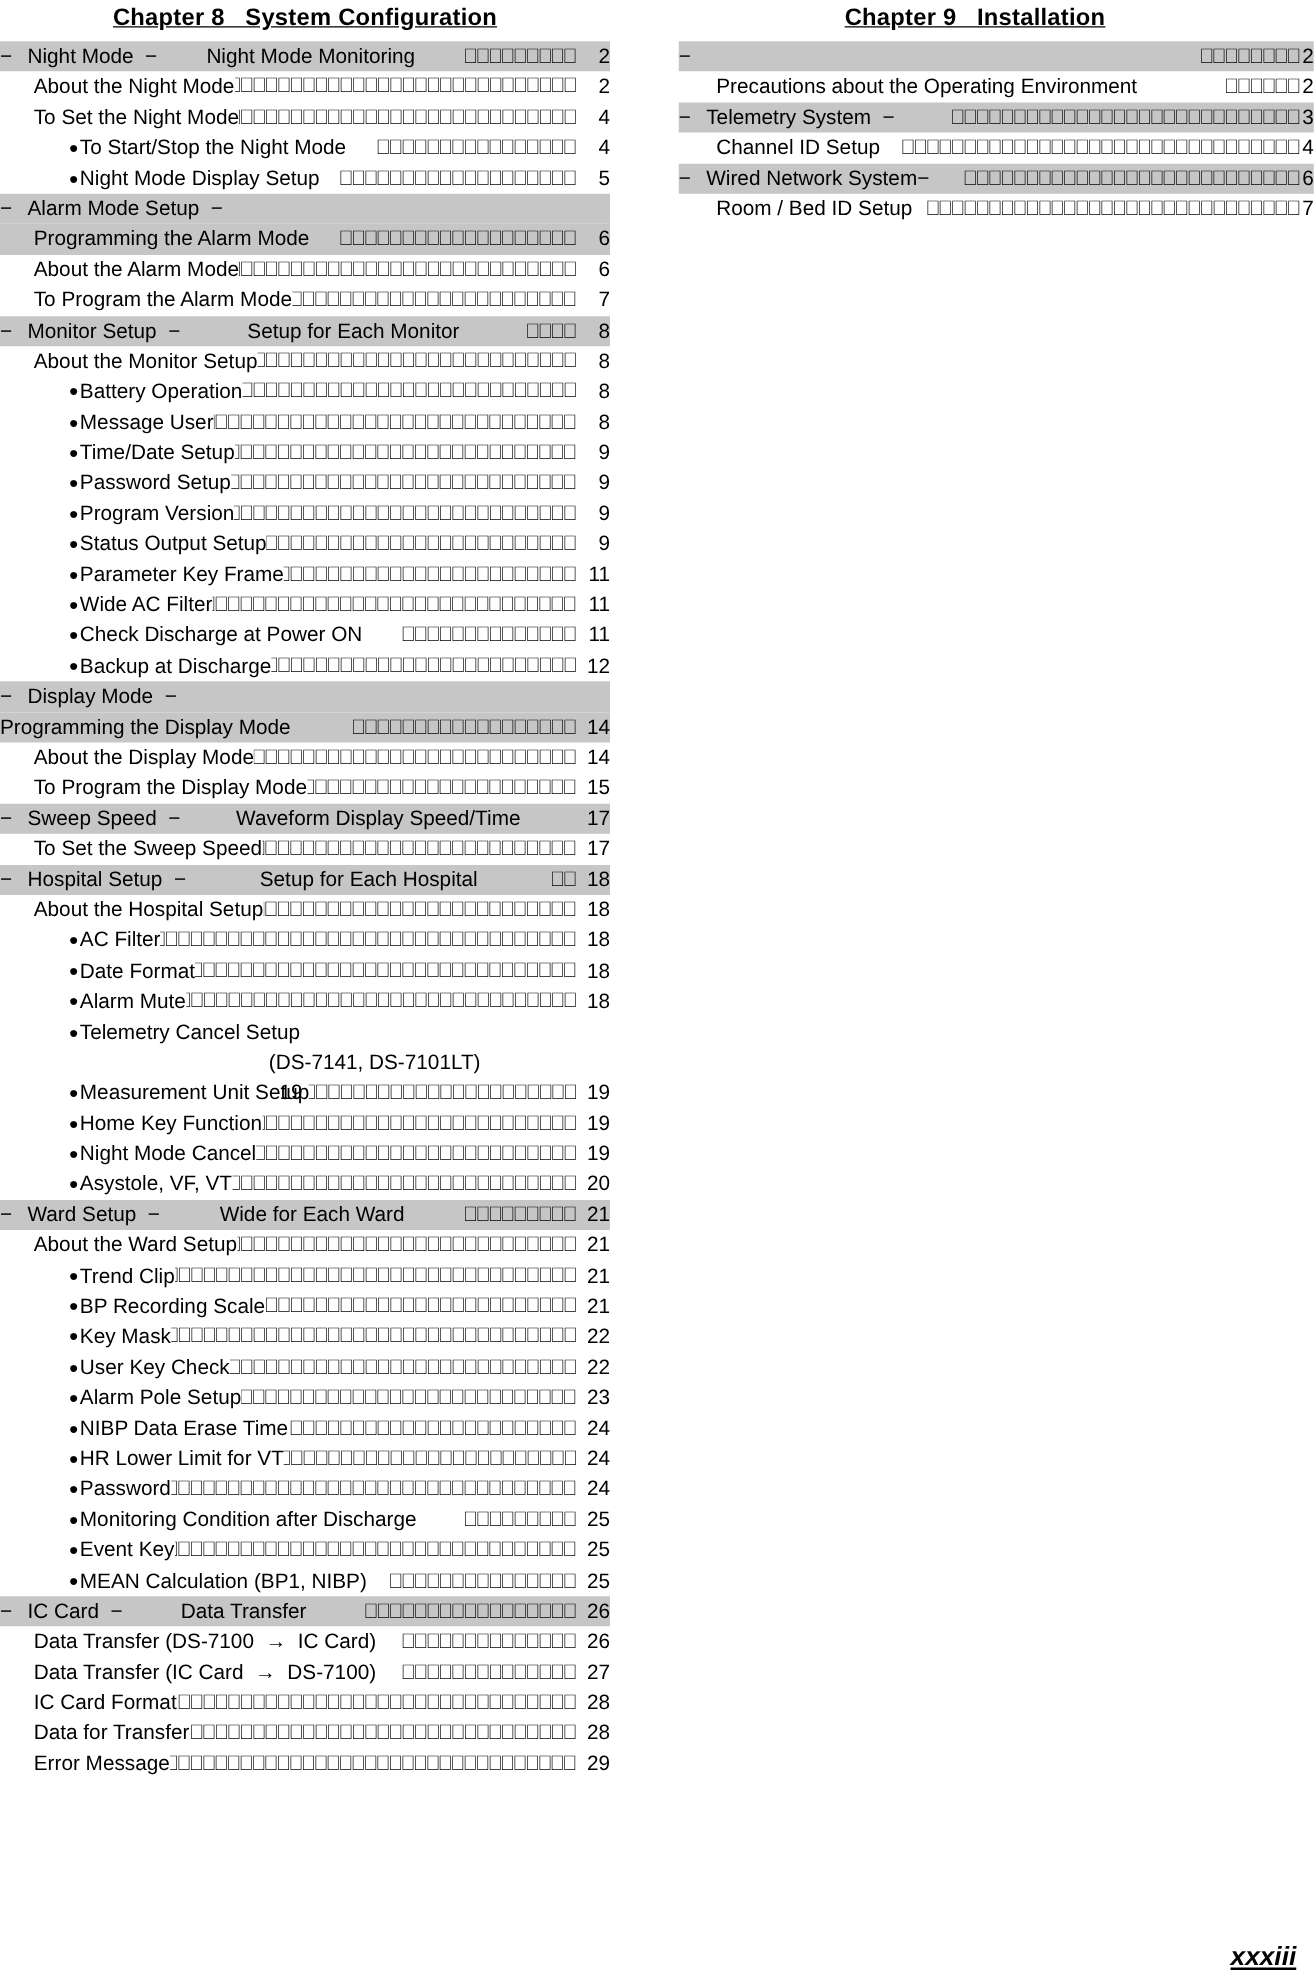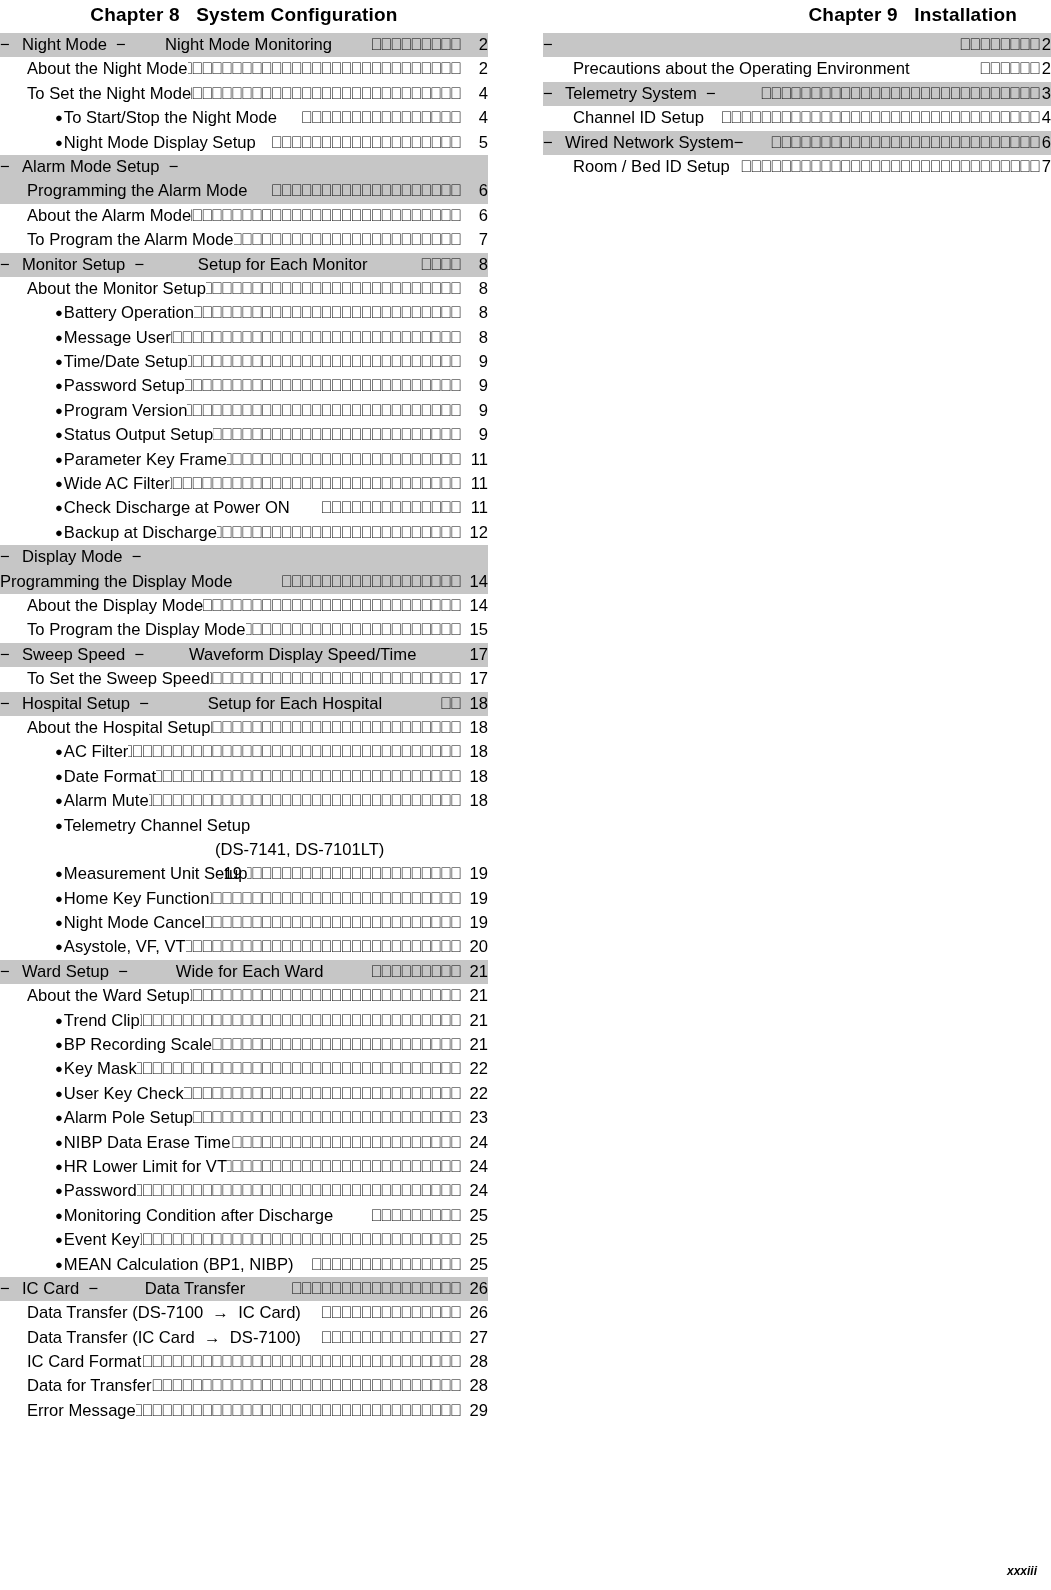--- a/index.html
+++ b/index.html
@@ -33,22 +33,23 @@
 
   
   .chapter-heading {
     font-size: 19px;
     font-weight: bold;
     text-align: center;
     letter-spacing: 0.2px;
     height: 33px;
     line-height: 30px;
     white-space: pre;
-  }
-  .col-right .chapter-heading { padding-right: 34px; text-align: right; }
+    text-decoration: underline;
+  }
+  .col-right .chapter-heading { padding-right: 34px; }
 
   
   .toc {
     font-size: 16.6px;
     line-height: 24.4px;
   }
   .row {
     display: flex;
     align-items: baseline;
     height: 24.4px;
@@ -102,23 +103,24 @@
   .col-right .pageno { padding-left: 0px; min-width: 11px; }
 
   
   .spacer { flex: 1 1 auto; min-width: 0; }
 
   
   .folio {
     position: absolute;
     right: 14px;
     bottom: 12px;
-    font-size: 12px;
+    font-size: 21px;
     font-style: italic;
     font-weight: bold;
+    text-decoration: underline;
   }
 </style>
 </head>
 <body>
 
 <div class="page">
 
   <div class="col col-left">
     <div class="chapter-heading">Chapter 8   System Configuration</div>
     <div class="toc" id="left-rows">
@@ -147,21 +149,21 @@
         <div class="row band lvl0"><span class="label">Programming the Display Mode</span><span class="leader">⎕⎕⎕⎕⎕⎕⎕⎕⎕⎕⎕⎕⎕⎕⎕⎕⎕⎕</span><span class="pageno">14</span></div>
         <div class="row lvl1"><span class="label">About the Display Mode</span><span class="leader">⎕⎕⎕⎕⎕⎕⎕⎕⎕⎕⎕⎕⎕⎕⎕⎕⎕⎕⎕⎕⎕⎕⎕⎕⎕⎕⎕</span><span class="pageno">14</span></div>
         <div class="row lvl1"><span class="label">To Program the Display Mode</span><span class="leader">⎕⎕⎕⎕⎕⎕⎕⎕⎕⎕⎕⎕⎕⎕⎕⎕⎕⎕⎕⎕⎕⎕⎕</span><span class="pageno">15</span></div>
         <div class="row band lvl0"><span class="dash">−</span><span class="label">Sweep Speed  −</span><span class="spacer"></span><span class="label">Waveform Display Speed/Time</span><span class="leader"></span><span class="pageno">17</span></div>
         <div class="row lvl1"><span class="label">To Set the Sweep Speed</span><span class="leader">⎕⎕⎕⎕⎕⎕⎕⎕⎕⎕⎕⎕⎕⎕⎕⎕⎕⎕⎕⎕⎕⎕⎕⎕⎕⎕⎕</span><span class="pageno">17</span></div>
         <div class="row band lvl0"><span class="dash">−</span><span class="label">Hospital Setup  −</span><span class="spacer"></span><span class="label">Setup for Each Hospital</span><span class="leader">⎕⎕</span><span class="pageno">18</span></div>
         <div class="row lvl1"><span class="label">About the Hospital Setup</span><span class="leader">⎕⎕⎕⎕⎕⎕⎕⎕⎕⎕⎕⎕⎕⎕⎕⎕⎕⎕⎕⎕⎕⎕⎕⎕⎕⎕⎕</span><span class="pageno">18</span></div>
         <div class="row lvl2"><span class="bullet">●</span><span class="label">AC Filter</span><span class="leader">⎕⎕⎕⎕⎕⎕⎕⎕⎕⎕⎕⎕⎕⎕⎕⎕⎕⎕⎕⎕⎕⎕⎕⎕⎕⎕⎕⎕⎕⎕⎕⎕⎕⎕⎕</span><span class="pageno">18</span></div>
         <div class="row lvl2"><span class="bullet">●</span><span class="label">Date Format</span><span class="leader">⎕⎕⎕⎕⎕⎕⎕⎕⎕⎕⎕⎕⎕⎕⎕⎕⎕⎕⎕⎕⎕⎕⎕⎕⎕⎕⎕⎕⎕⎕⎕⎕⎕</span><span class="pageno">18</span></div>
         <div class="row lvl2"><span class="bullet">●</span><span class="label">Alarm Mute</span><span class="leader">⎕⎕⎕⎕⎕⎕⎕⎕⎕⎕⎕⎕⎕⎕⎕⎕⎕⎕⎕⎕⎕⎕⎕⎕⎕⎕⎕⎕⎕⎕⎕⎕⎕⎕</span><span class="pageno">18</span></div>
-        <div class="row lvl2"><span class="bullet">●</span><span class="label">Telemetry Channel Setup</span><span class="spacer"></span></div>
+        <div class="row lvl2"><span class="bullet">●</span><span class="label">Telemetry Cancel Setup</span><span class="spacer"></span></div>
         <div class="row lvl-wrap"><span class="label">(DS-7141, DS-7101LT)</span><span class="leader">⎕⎕⎕⎕</span><span class="pageno">19</span></div>
         <div class="row lvl2"><span class="bullet">●</span><span class="label">Measurement Unit Setup</span><span class="leader">⎕⎕⎕⎕⎕⎕⎕⎕⎕⎕⎕⎕⎕⎕⎕⎕⎕⎕⎕⎕⎕⎕</span><span class="pageno">19</span></div>
         <div class="row lvl2"><span class="bullet">●</span><span class="label">Home Key Function</span><span class="leader">⎕⎕⎕⎕⎕⎕⎕⎕⎕⎕⎕⎕⎕⎕⎕⎕⎕⎕⎕⎕⎕⎕⎕⎕⎕⎕</span><span class="pageno">19</span></div>
         <div class="row lvl2"><span class="bullet">●</span><span class="label">Night Mode Cancel</span><span class="leader">⎕⎕⎕⎕⎕⎕⎕⎕⎕⎕⎕⎕⎕⎕⎕⎕⎕⎕⎕⎕⎕⎕⎕⎕⎕⎕</span><span class="pageno">19</span></div>
         <div class="row lvl2"><span class="bullet">●</span><span class="label">Asystole, VF, VT</span><span class="leader">⎕⎕⎕⎕⎕⎕⎕⎕⎕⎕⎕⎕⎕⎕⎕⎕⎕⎕⎕⎕⎕⎕⎕⎕⎕⎕⎕⎕</span><span class="pageno">20</span></div>
         <div class="row band lvl0"><span class="dash">−</span><span class="label">Ward Setup  −</span><span class="spacer"></span><span class="label">Wide for Each Ward</span><span class="leader">⎕⎕⎕⎕⎕⎕⎕⎕⎕</span><span class="pageno">21</span></div>
         <div class="row lvl1"><span class="label">About the Ward Setup</span><span class="leader">⎕⎕⎕⎕⎕⎕⎕⎕⎕⎕⎕⎕⎕⎕⎕⎕⎕⎕⎕⎕⎕⎕⎕⎕⎕⎕⎕⎕⎕⎕</span><span class="pageno">21</span></div>
         <div class="row lvl2"><span class="bullet">●</span><span class="label">Trend Clip</span><span class="leader">⎕⎕⎕⎕⎕⎕⎕⎕⎕⎕⎕⎕⎕⎕⎕⎕⎕⎕⎕⎕⎕⎕⎕⎕⎕⎕⎕⎕⎕⎕⎕⎕⎕⎕</span><span class="pageno">21</span></div>
         <div class="row lvl2"><span class="bullet">●</span><span class="label">BP Recording Scale</span><span class="leader">⎕⎕⎕⎕⎕⎕⎕⎕⎕⎕⎕⎕⎕⎕⎕⎕⎕⎕⎕⎕⎕⎕⎕⎕⎕⎕</span><span class="pageno">21</span></div>
         <div class="row lvl2"><span class="bullet">●</span><span class="label">Key Mask</span><span class="leader">⎕⎕⎕⎕⎕⎕⎕⎕⎕⎕⎕⎕⎕⎕⎕⎕⎕⎕⎕⎕⎕⎕⎕⎕⎕⎕⎕⎕⎕⎕⎕⎕⎕⎕</span><span class="pageno">22</span></div>

